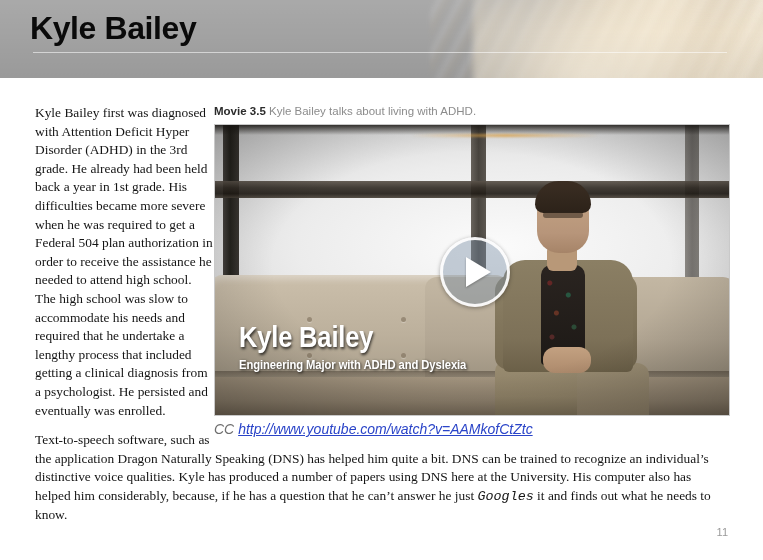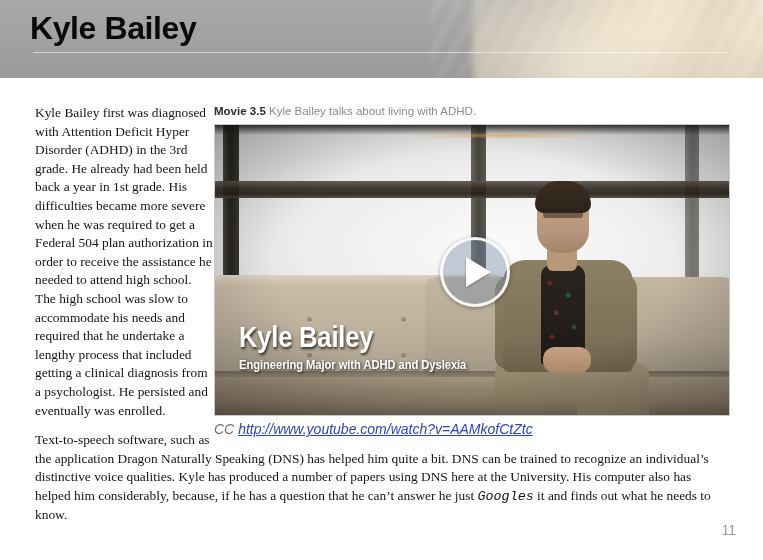--- a/index.html
+++ b/index.html
@@ -346,24 +346,24 @@
     line-height: 18.6px;
     color: #141414;
     text-align: left;
   }
   #body-text p { margin: 0 0 11px 0; }
   #body-text em { font-style: italic; font-family: Liberation Mono, monospace; }
 
   
   #page-number {
     position: absolute;
-    right: 27px;
+    right: 35px;
     bottom: 22px;
     font-family: "Liberation Sans", sans-serif;
-    font-size: 14px;
+    font-size: 11px;
     color: #9a9a9a;
   }
 </style>
 </head>
 <body>
 
 <div id="header-banner">
   <div class="sand-wash"></div>
   <div class="sand-streaks"></div>
   <div class="sand-glow"></div>

